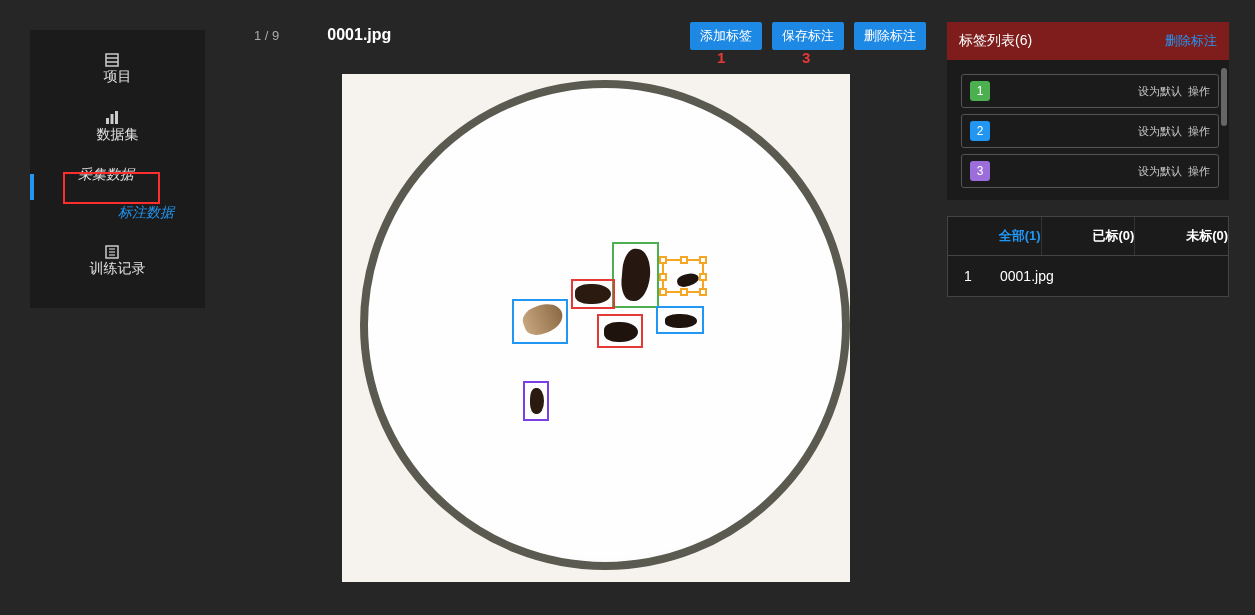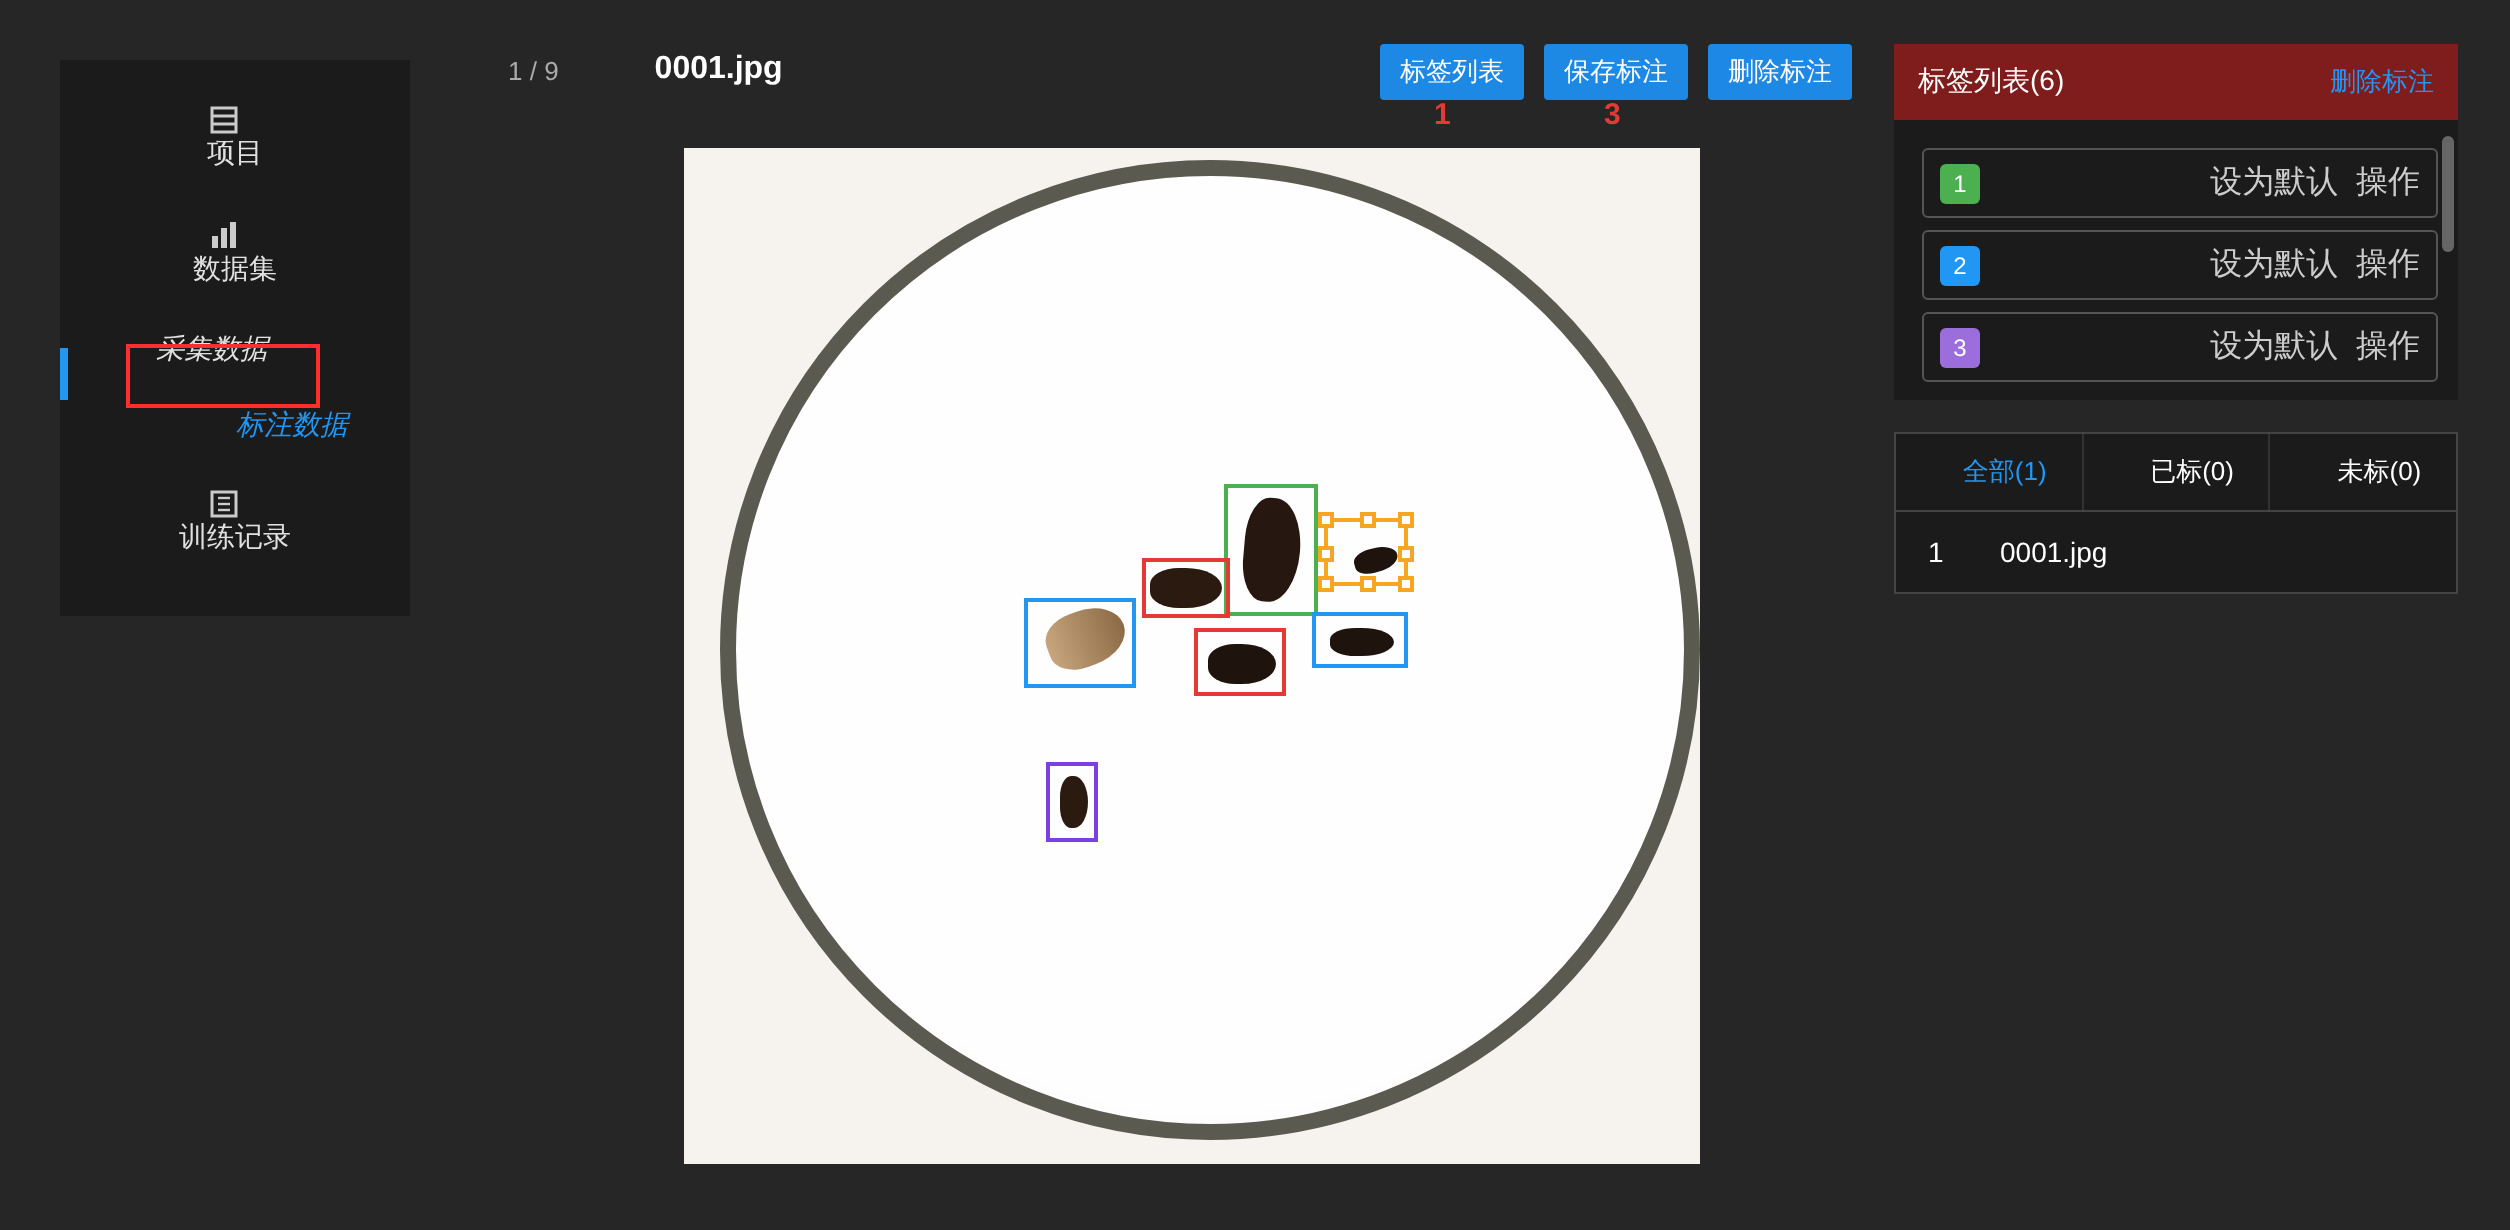--- a/index.html
+++ b/index.html
@@ -153,46 +153,47 @@
       border-radius: 3px;
       padding: 6px 8px;
       margin: 6px 4px 6px 8px;
     }
     .tagbadge {
       width: 20px; height: 20px;
       border-radius: 3px;
       display: flex; align-items: center; justify-content: center;
       font-size: 12px; color: #fff;
     }
-    .tagops { font-size: 16px; color: #ccc; }
+    .tagops { font-size: 11px; color: #ccc; }
     .tag-scrollbar {
       position: absolute;
       right: 2px;
       top: 8px;
       width: 6px;
       height: 58px;
       background: #666;
       border-radius: 3px;
     }
 
     .filter-tabs {
       margin-top: 16px;
       background: #1b1b1b;
       border: 1px solid #444;
       border-bottom: none;
     }
     .tabrow { display: flex; }
     .tab {
       flex: 1;
       padding: 10px 0;
-      text-align: center;
+      text-align: right;
       padding-left: 16px;
       font-size: 13px;
       border-right: 1px solid #333;
       cursor: pointer;
+      font-weight: bold;
     }
     .tab:last-child { border-right: none; }
     .tab.active { color: #2196f3; }
     .filerow {
       background: #1b1b1b;
       border: 1px solid #444;
       border-top: 1px solid #444;
       display: flex;
       padding: 12px 16px;
       font-size: 14px;
@@ -242,21 +243,21 @@
   </div>
 </div>
 <div class="side-active-bar"></div>
 <div class="highlight-box"></div>
 
 <div class="topbar">
   <span class="page-count">1 / 9</span>
   <span class="filename">0001.jpg</span>
 </div>
 <div class="action-buttons">
-  <button class="btn">标签列表</button>
+  <button class="btn">添加标签</button>
   <button class="btn">保存标注</button>
   <button class="btn">删除标注</button>
 </div>
 <span class="red-note" style="left:717px; top:49px;">1</span>
 <span class="red-note" style="left:802px; top:49px;">3</span>
 <span class="red-note" style="left:540px; top:275px;">2</span>
 
 <div class="canvas">
   <div class="dish"></div>
 

